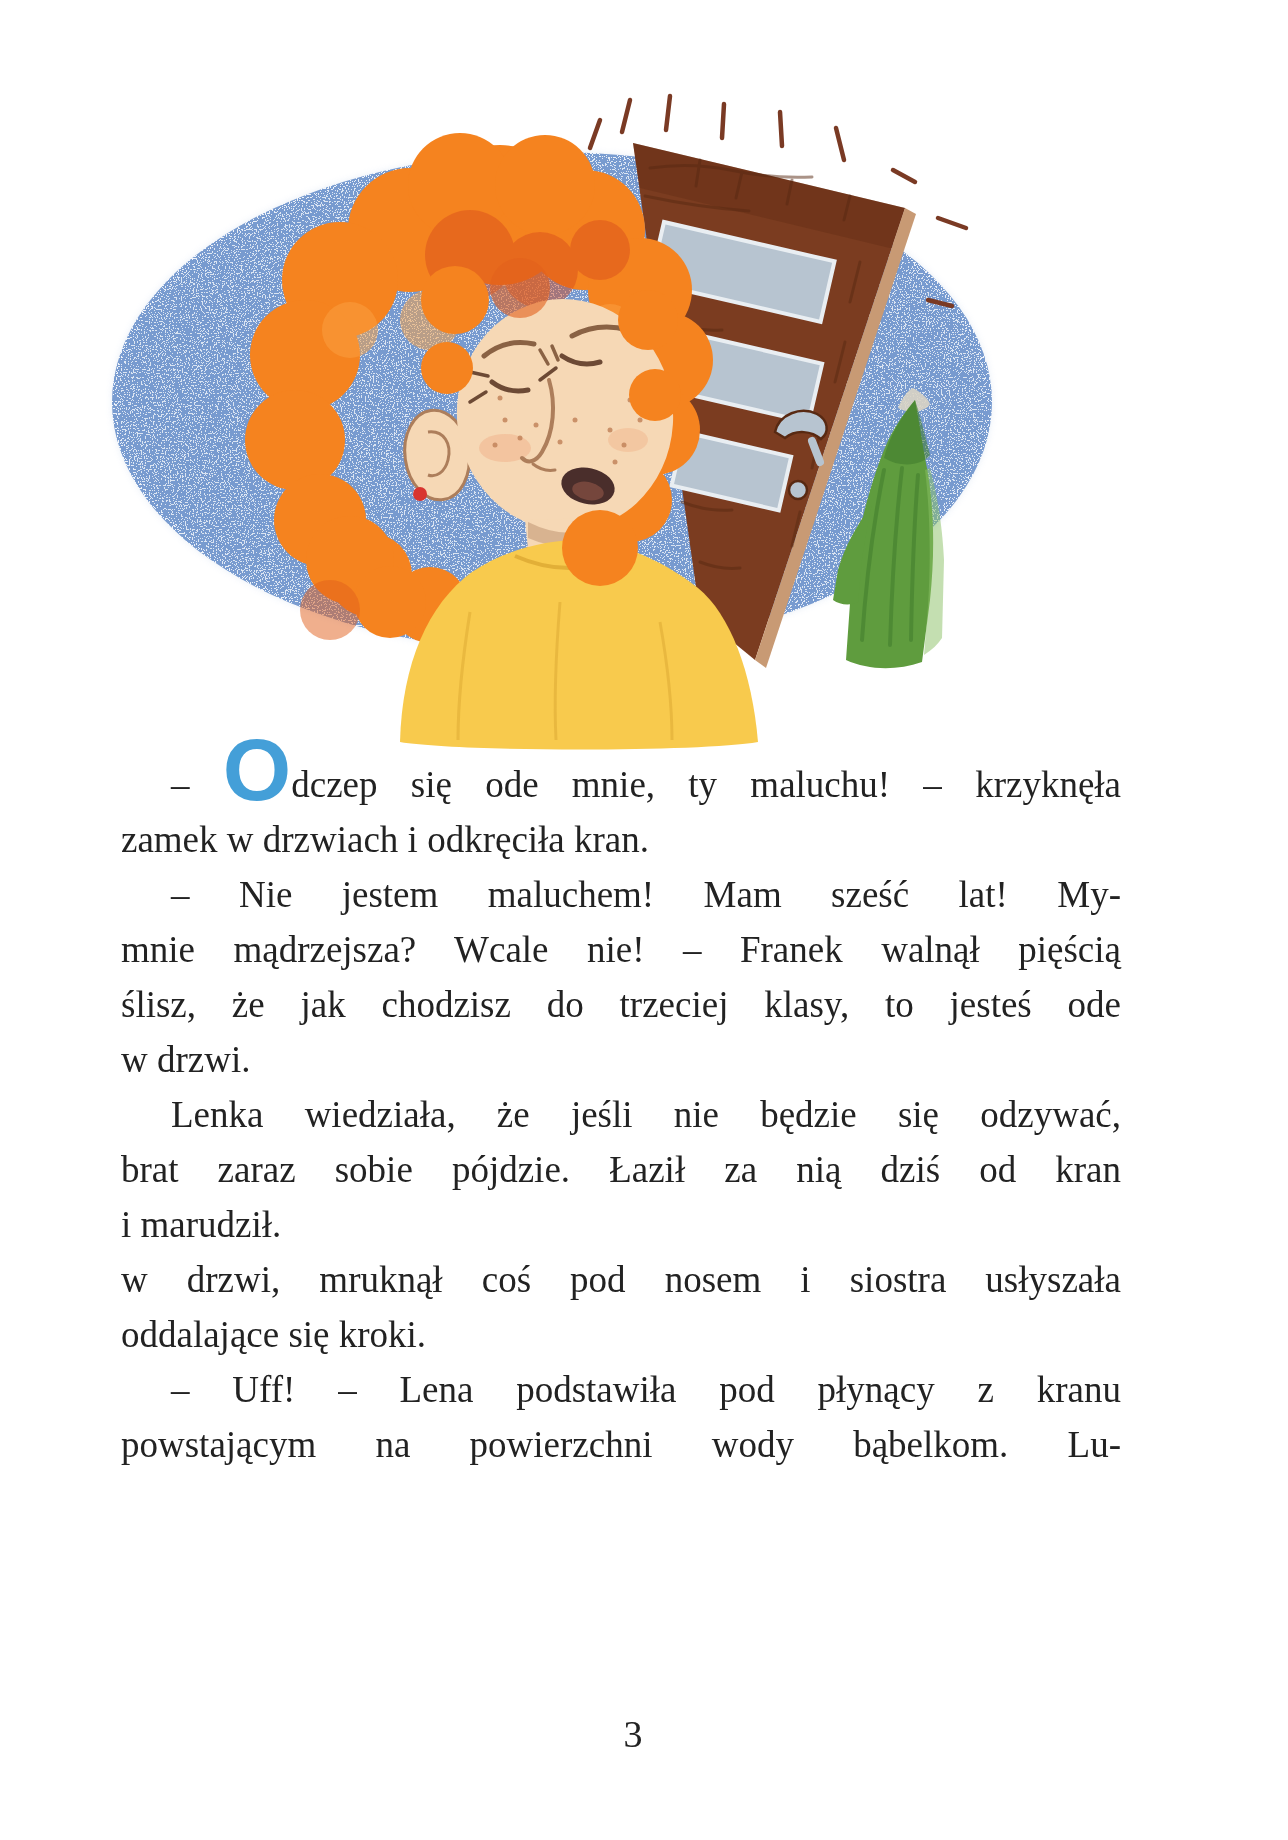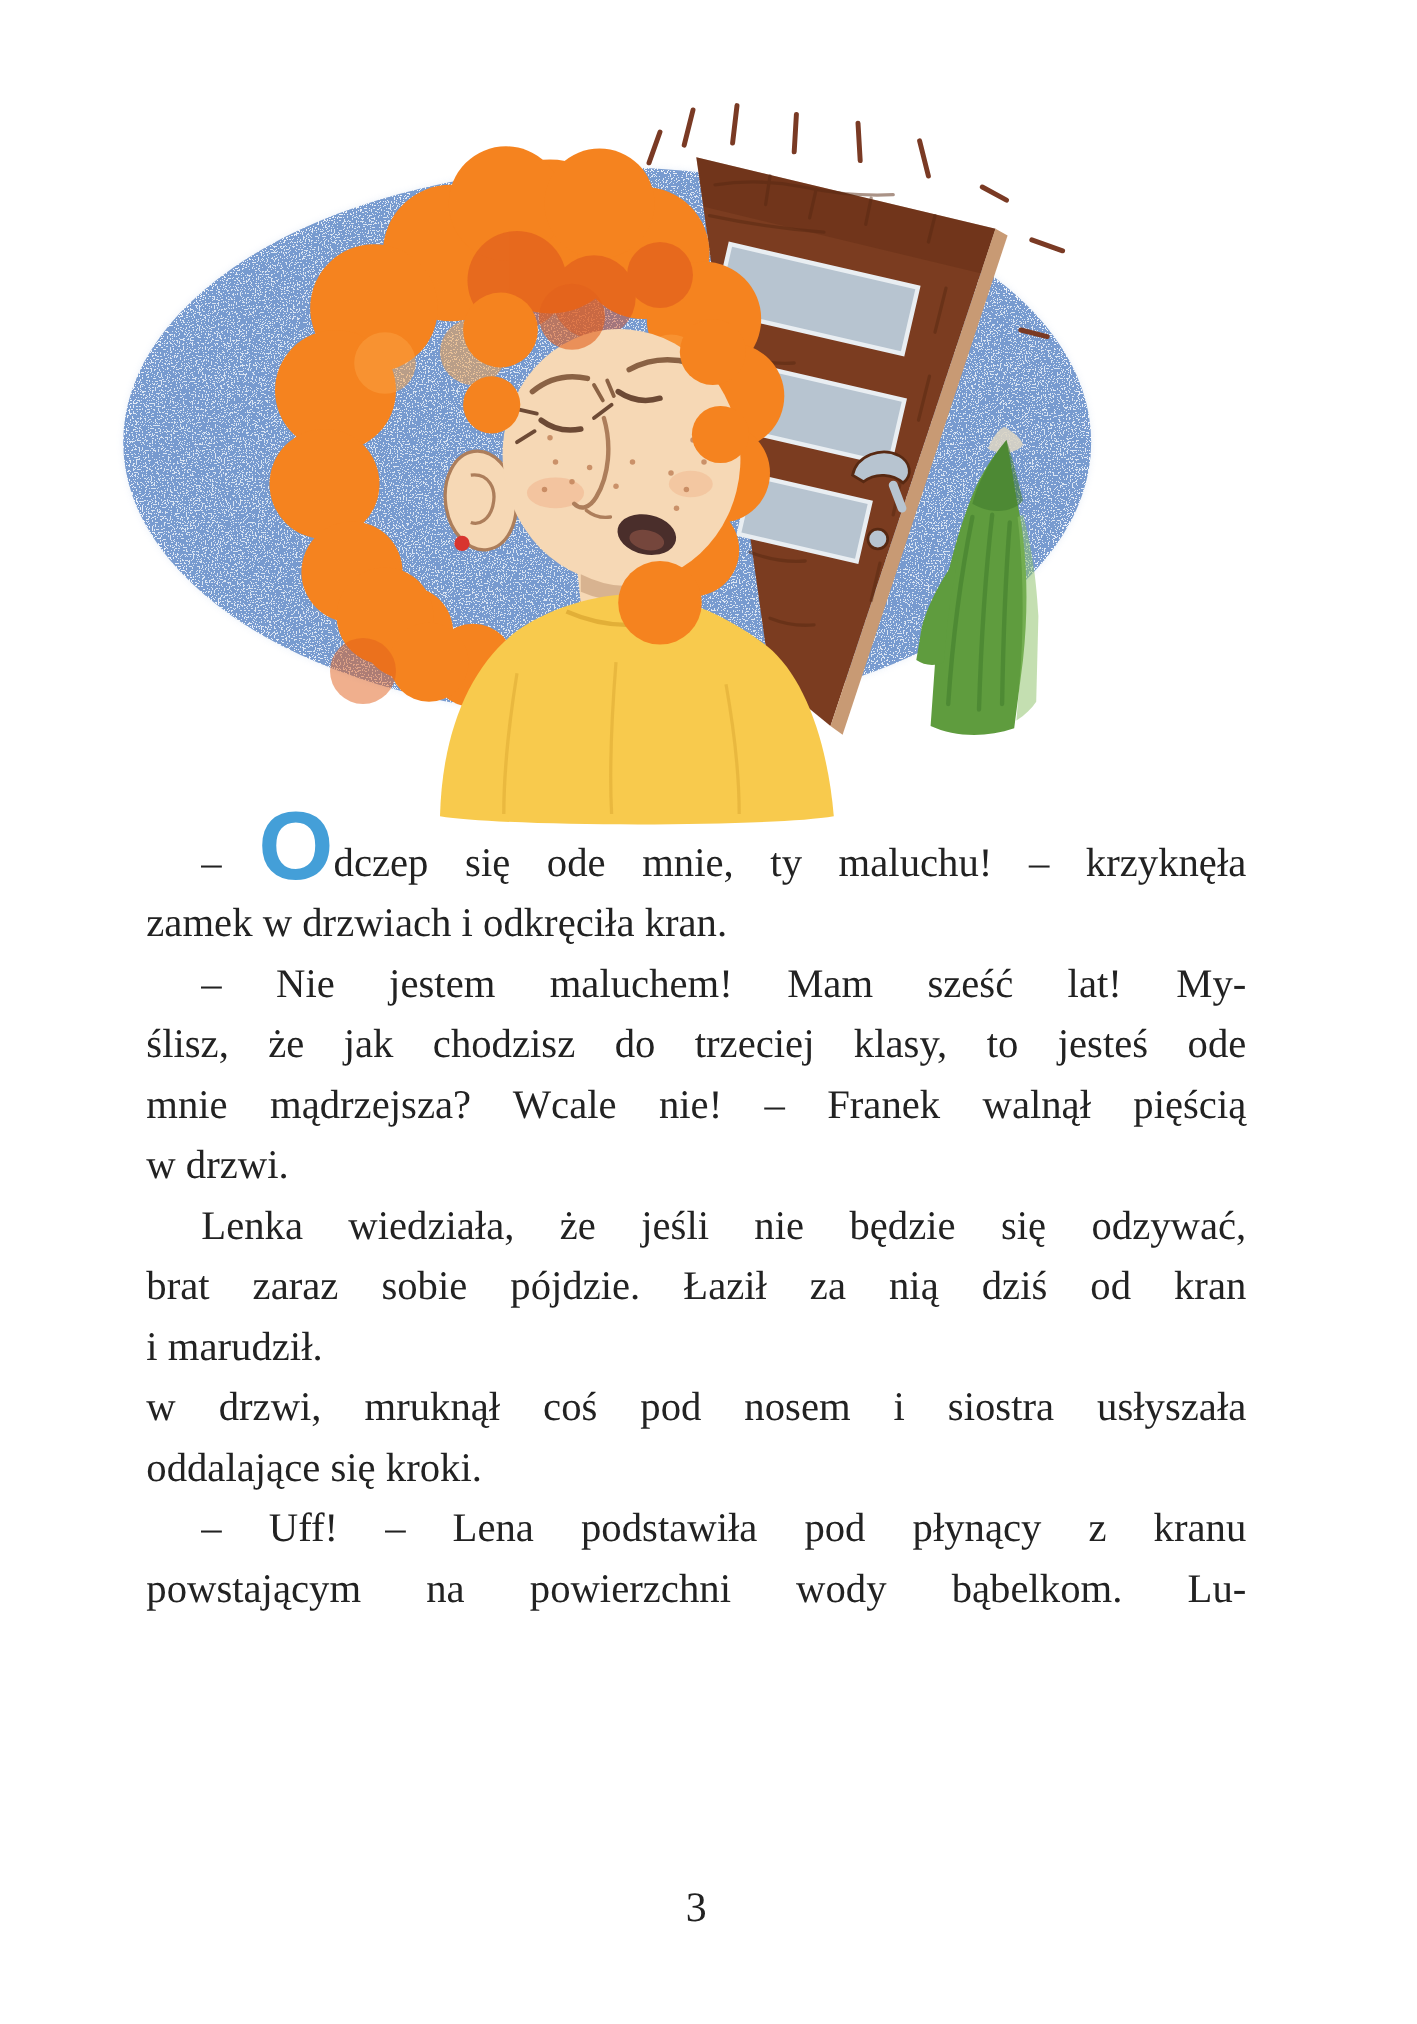--- a/index.html
+++ b/index.html
@@ -2,21 +2,21 @@
 <html lang="pl" style="--c-bg_blue: #6d93cc; --c-bg_blue_light: #aec4e4; --c-door: #7b3c20; --c-door_dark: #582912; --c-door_edge: #c89a74; --c-panel: #b7c4d0; --c-panel_edge: #e9eef2; --c-towel: #5f9c3e; --c-towel_dark: #3e7a2c; --c-towel_light: #8abf63; --c-hair: #f5831f; --c-hair_dark: #e2601c; --c-hair_red: #d84b1c; --c-hair_light: #fba243; --c-skin: #f6d8b5; --c-skin_line: #ad7e5b; --c-blush: #efae85; --c-freckle: #c08057; --c-mouth: #4a2e2b; --c-mouth_in: #7c4a40; --c-shirt: #f8ca4d; --c-shirt_shade: #dca832; --c-mark: #7a3a24; --c-dropcap: #449fd8;"><head>
 <meta charset="utf-8">
 <style>
   html,body{margin:0;padding:0;background:#e8e8e8;}
   .page{
     position:relative;width:1288px;height:1840px;margin:0 auto;
     background:#ffffff;overflow:hidden;
     font-family:"Liberation Serif","DejaVu Serif",serif;
   }
   .illustration{position:absolute;left:0;top:0;width:1288px;height:770px;}
-  .text-block{position:absolute;left:133px;top:757px;width:1000px;color:#222;}
+  .text-block{position:absolute;left:121px;top:757px;width:1000px;color:#222;}
   .line{
     font-size:37px;line-height:55px;height:55px;
     text-align:justify;text-align-last:justify;
     white-space:normal;
   }
   .line.pfirst{text-indent:50px;}
   .line.plast{text-align-last:left;}
   .dropcap{
     font-family:"Liberation Sans","DejaVu Sans",sans-serif;
     font-weight:700;font-size:88px;line-height:0;
@@ -228,22 +228,22 @@
         <circle cx="390" cy="602" r="36"></circle>
         <circle cx="600" cy="548" r="38"></circle>
       <circle cx="330" cy="610" r="30" fill="var(--c-hair_dark)" opacity="0.5"></circle>
     </g>
   </svg>
 
   <div class="text-block">
       <div class="line pfirst"><span>– </span><span class="dropcap">O</span><span>dczep się ode mnie, ty maluchu! – krzyknęła</span></div>
       <div class="line plast">zamek w drzwiach i odkręciła kran.</div>
       <div class="line pfirst">– Nie jestem maluchem! Mam sześć lat! My-</div>
+      <div class="line">mnie mądrzejsza? Wcale nie! – Franek walnął pięścią</div>
       <div class="line">ślisz, że jak chodzisz do trzeciej klasy, to jesteś ode</div>
-      <div class="line">mnie mądrzejsza? Wcale nie! – Franek walnął pięścią</div>
       <div class="line plast">w drzwi.</div>
       <div class="line pfirst">Lenka wiedziała, że jeśli nie będzie się odzywać,</div>
       <div class="line">brat zaraz sobie pójdzie. Łaził za nią dziś od kran</div>
       <div class="line plast">i marudził.</div>
       <div class="line">w drzwi, mruknął coś pod nosem i siostra usłyszała</div>
       <div class="line plast">oddalające się kroki.</div>
       <div class="line pfirst">– Uff! – Lena podstawiła pod płynący z kranu</div>
       <div class="line">powstającym na powierzchni wody bąbelkom. Lu-</div>
     </div>
 

